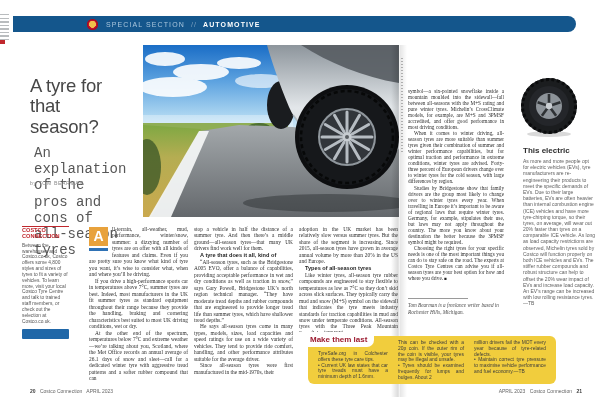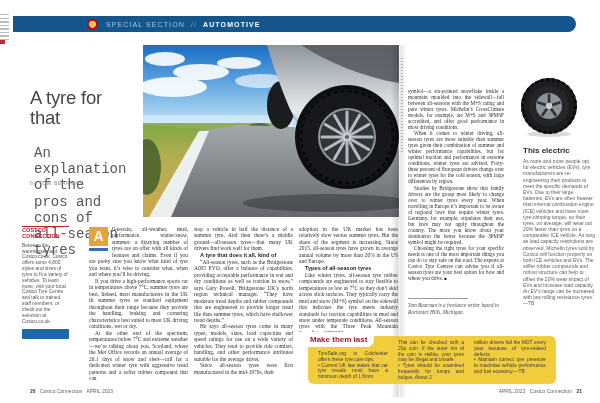--- a/index.html
+++ b/index.html
@@ -16,21 +16,21 @@
   .hdr-bar{left:13px;top:16px;width:563px;height:16px;background:#14568c;
     border-radius:0 8px 8px 0;display:flex;align-items:center;}
   .hdr-logo{width:11px;height:11px;border-radius:50%;margin-left:74px;
     background:radial-gradient(circle at 50% 48%, #f0c04a 0 42%, #c8102e 46% 100%);
     box-shadow:0 0 0 1px #9d1020 inset;}
   .hdr-text{margin-left:8px;font-size:7px;letter-spacing:1.1px;color:#a9c6dd;white-space:nowrap;}
   .hdr-text .sep{color:#7fa3c2;margin:0 3px;}
   .hdr-text .topic{color:#ffffff;font-weight:bold;}
 
   
-  .headline{left:30px;top:88px;width:118px;font-size:18.5px;line-height:1.1;
+  .headline{left:30px;top:76px;width:118px;font-size:18.5px;line-height:1.1;
     color:#474747;letter-spacing:-0.2px;}
   .subtitle{left:34px;top:145px;width:84px;font-size:14px;line-height:1.16;color:#575757;font-family:Liberation Mono, monospace;}
   .byline{left:30px;top:180px;font-size:5.2px;letter-spacing:.6px;color:#8a8a8a;}
 
   
   .connbox{left:22px;top:226px;width:47px;}
   .connbox .ctitle{font-size:5.6px;font-weight:bold;color:#c0272d;line-height:1.05;
     border-top:1px solid #c0272d;padding-top:1px;margin-bottom:3px;}
   .connbox .cbody{font-size:4.8px;line-height:1.22;color:#555;}
   .connbox .cbanner{margin-top:4px;width:47px;height:10px;background:#1f67a8;border-radius:1px;}
@@ -177,20 +177,21 @@
       </g>
     </svg>
   </div>
   <div class="abs credit-strip"></div>
   <div class="abs fold"></div>
   <div class="abs fold2"></div>
 
   <div class="abs headline">
     <div>A tyre for</div>
     <div>that</div>
+    <div>season?</div>
   </div>
   <div class="abs subtitle">An explanation of the pros and cons of all-season tyres</div>
   <div class="abs byline">by TOM BEARMAN</div>
 
   <div class="abs connbox">
     <div class="ctitle">
       <div>COSTCO</div>
       <div>CONNECTION</div>
     </div>
     <div class="cbody">Between the warehouses and Costco.co.uk, Costco offers some 4,800 styles and sizes of tyres to fit a variety of vehicles. To learn more, visit your local Costco Tyre Centre and talk to trained staff members, or check out the selection at Costco.co.uk.</div>

